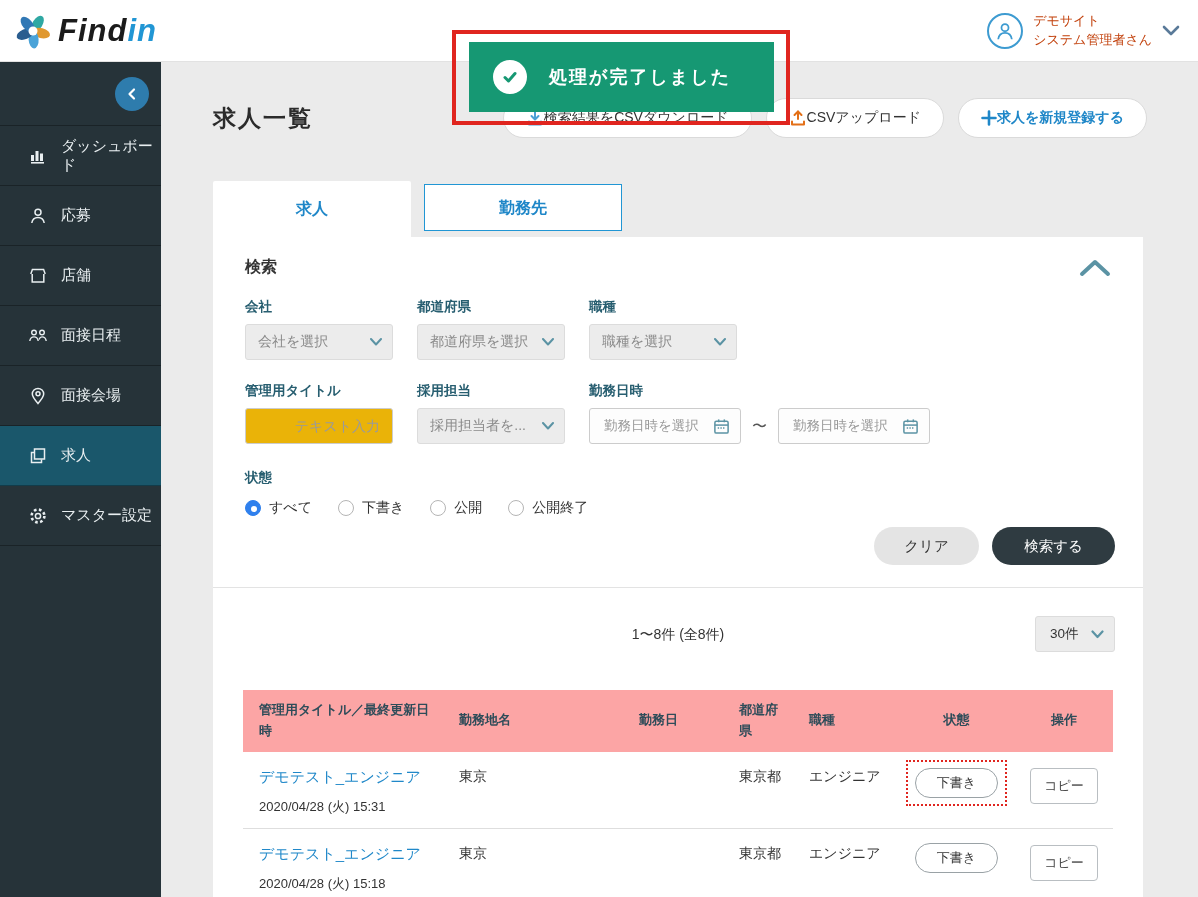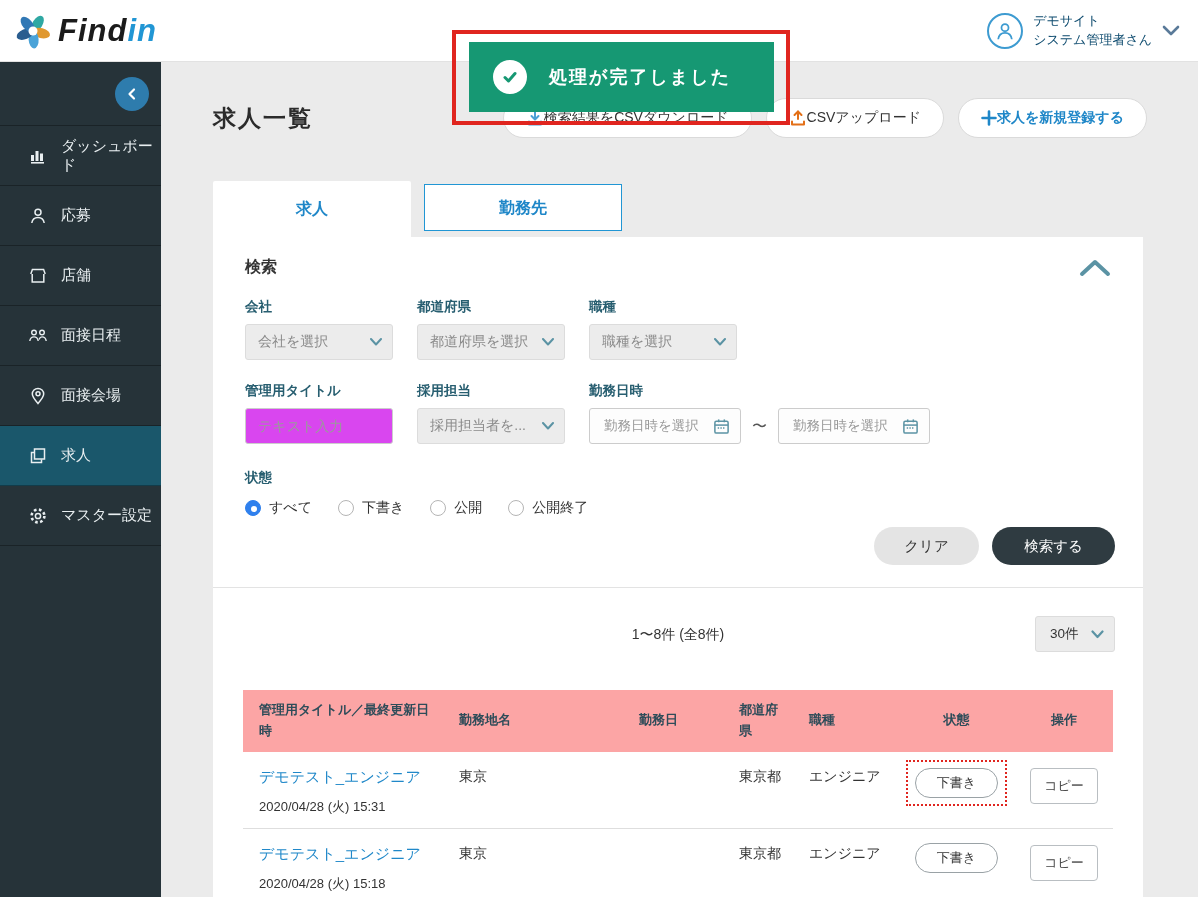--- a/index.html
+++ b/index.html
@@ -12,21 +12,21 @@
   .app-header {
     position:absolute; top:0; left:0; width:1198px; height:62px;
     background:#fff; border-bottom:1px solid #e2e2e2;
     display:flex; align-items:center; justify-content:space-between;
     padding:0 18px 0 14px; z-index:10;
   }
   .logo { display:flex; align-items:center; gap:6px; }
   .logo-text { font-size:31px; font-weight:bold; font-style:italic; letter-spacing:1px; color:#1b1b1b; }
   .logo-text .in { color:#2196d4; }
   .user-box { display:flex; align-items:center; gap:10px; cursor:pointer; }
-  .user-names { font-size:13px; color:#0c4a6e; line-height:1.45; }
+  .user-names { font-size:13px; color:#c2410c; line-height:1.45; }
   .avatar { width:36px; height:36px; border-radius:50%; border:2px solid #3d9bd1; display:flex; align-items:center; justify-content:center; }
   
   .toast-annotation {
     position:absolute; left:452px; top:30px; width:338px; height:95px;
     border:4px solid #e0251f; z-index:50; background:transparent;
   }
   .toast {
     margin:8px 12px 9px 13px; width:305px; height:70px; background:#169873;
     display:flex; align-items:center; padding-left:24px; gap:22px;
   }
@@ -70,22 +70,22 @@
   .collapse-caret { position:absolute; right:32px; top:22px; cursor:pointer; }
   .field-row { display:flex; gap:24px; margin-top:20px; }
   .field { display:flex; flex-direction:column; }
   .field-label { font-size:13.5px; font-weight:bold; color:#275e70; margin-bottom:8px; }
   .select-box {
     width:148px; height:36px; background:#ececec; border:1px solid #dcdcdc; border-radius:3px;
     display:flex; align-items:center; justify-content:space-between; padding:0 10px 0 12px;
     font-size:14px; color:#8a8a8a; cursor:pointer;
   }
   .text-input {
-    width:148px; height:36px; background:#d946ef; border:1px solid #ccc; border-radius:3px;
-    padding:0 12px; font-size:14px; color:#333; font-family:inherit;
+    width:148px; height:36px; background:#eab308; border:1px solid #ccc; border-radius:3px;
+    padding:0 12px; font-size:14px; color:#333; font-family:inherit;text-align:right;
   }
   .text-input::placeholder { color:#9a9a9a; }
   .date-row { display:flex; align-items:center; gap:11px; }
   .date-box {
     width:152px; height:36px; background:#fdfdfd; border:1px solid #ccc; border-radius:3px;
     display:flex; align-items:center; justify-content:space-between; padding:0 10px 0 14px;
     font-size:13.5px; color:#9a9a9a; cursor:pointer;
   }
   .tilde { font-size:15px; color:#555; }
   .status-block { margin-top:24px; }

